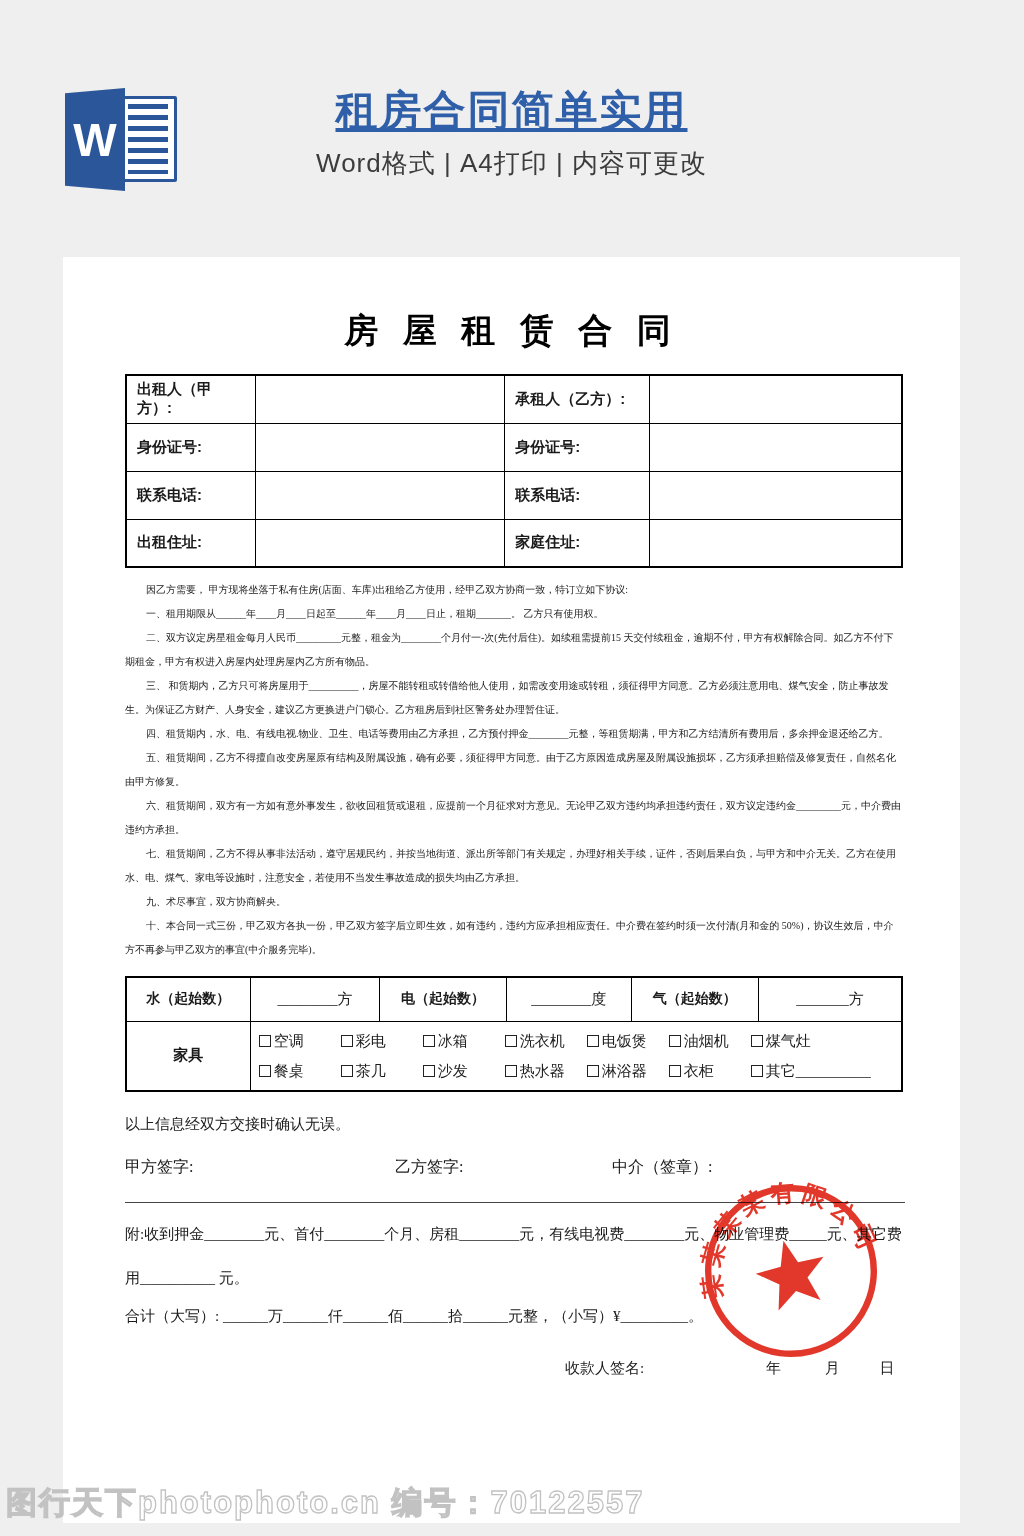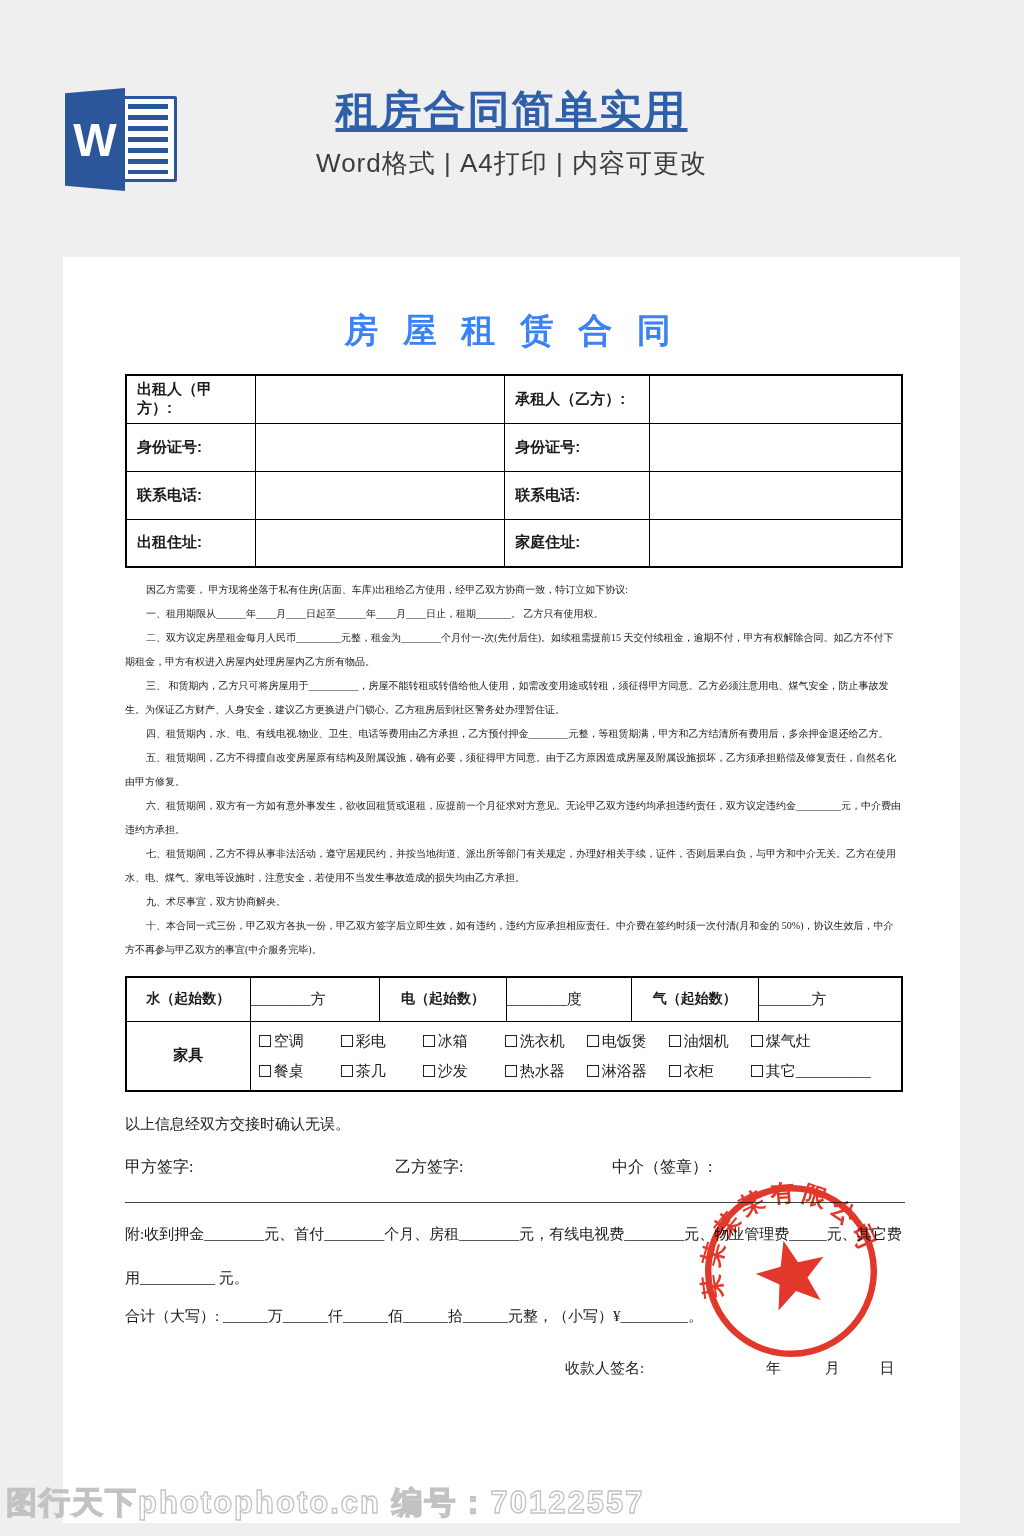--- a/index.html
+++ b/index.html
@@ -24,35 +24,35 @@
     background:repeating-linear-gradient(#2b579a 0 5px,#ffffff 5px 11px); }
   .titles { position:absolute; left:0; top:0; width:100%; text-align:center; }
   .t1 { font-family:"Liberation Sans",sans-serif; font-weight:700; font-size:42px; line-height:50px;
     color:#2e5fa8; letter-spacing:2px; }
   .t2 { font-family:"Liberation Sans",sans-serif; font-size:26px; line-height:30px; color:#3c3c3c;
     margin-top:12px; letter-spacing:1px; }
 
   
   .page { position:absolute; left:63px; top:257px; width:897px; height:1266px; background:#fff; }
   .contract-title { margin:53px 0 0 0; text-align:center; font-size:34px; line-height:42px;
-    font-weight:700; letter-spacing:8px; color:#3b82f6; }
+    font-weight:700; letter-spacing:8px; color:#000000; }
 
   table { border-collapse:collapse; }
   .info-table { margin:22px 57px 0 62px; width:778px; border:2px solid #000; table-layout:fixed; }
   .info-table td { border:1px solid #000; height:48px; padding:0 10px; font-size:15px; }
   .info-table td.lbl { font-weight:700; font-family:"Liberation Sans",sans-serif; }
 
   .clauses { margin:10px 57px 0 62px; font-size:10px; line-height:24px; }
   .clauses p { margin:0; text-indent:2.1em; }
 
   .meter-table { margin:14px 57px 0 62px; width:778px; border:2px solid #000; table-layout:fixed; }
   .meter-table td { border:1px solid #000; padding:2px 0; font-size:15px; }
   .meter-table tr.r1 td { height:44px; }
   td.mlbl { font-weight:700; font-family:"Liberation Sans",sans-serif; font-size:14px; text-align:center; }
-  td.mval { text-align:left; }
+  td.mval { text-align:center; }
   td.furn-lbl { font-weight:700; font-family:"Liberation Sans",sans-serif; text-align:center; }
   td.furn-cells { height:66px; padding:4px 8px; }
   .cbline { line-height:30px; white-space:nowrap; }
   .cbitem { display:inline-block; width:82px; }
   .cbitem:last-child { width:auto; }
   .cb { display:inline-block; width:12px; height:12px; border:1px solid #222; margin-right:3px;
     vertical-align:-1px; background:#fff; }
 
   .confirm { margin:22px 57px 0 62px; font-size:15px; line-height:20px; }
   .sigrow { margin:22px 57px 0 62px; font-size:16px; line-height:22px; display:flex; }

